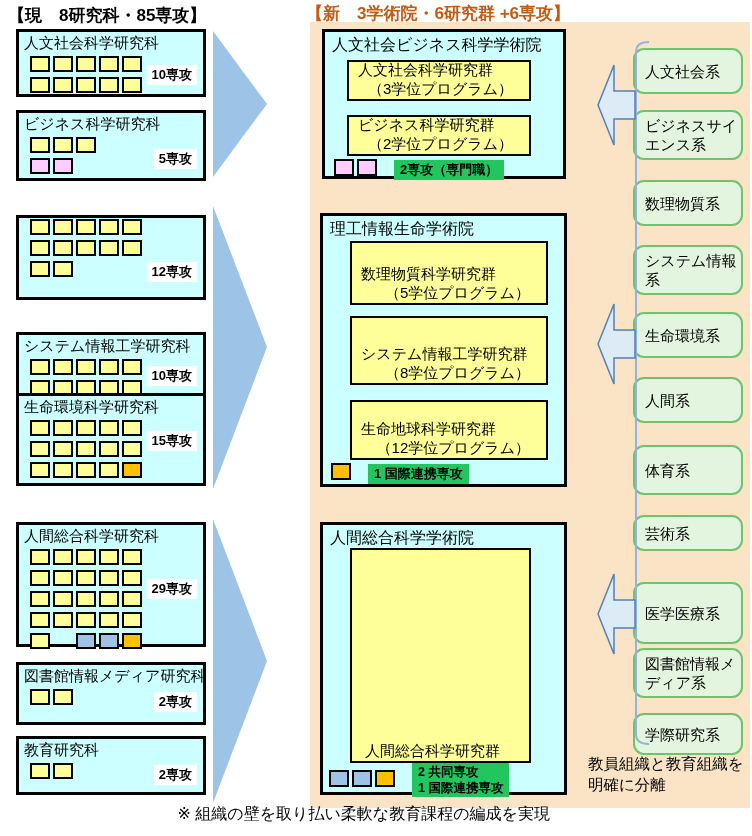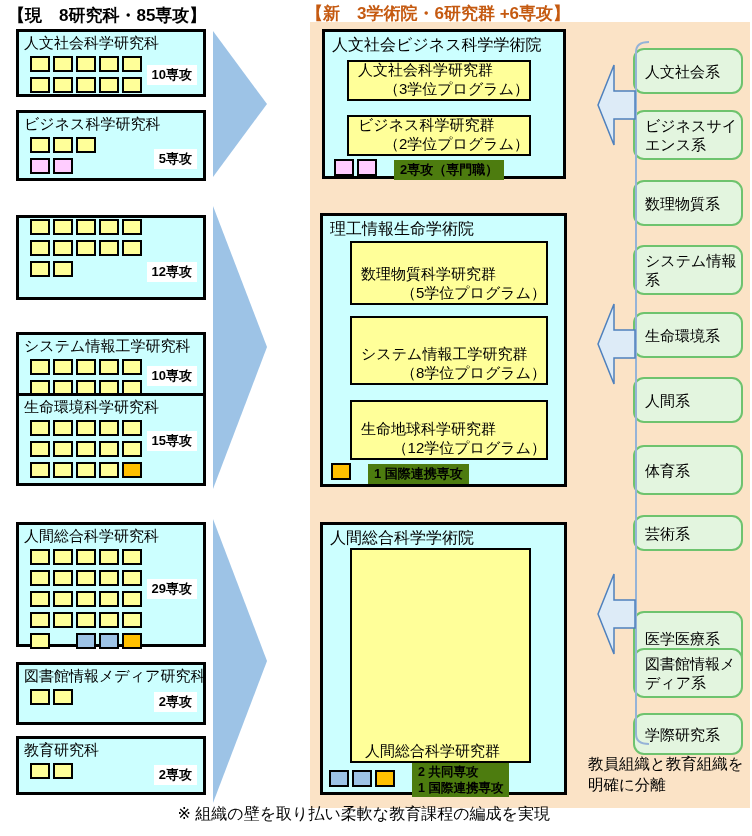--- a/index.html
+++ b/index.html
@@ -26,24 +26,24 @@
   .sq{display:inline-block;width:20px;height:16px;border:2px solid #000;margin-right:3px;vertical-align:top}
   .sq-y{background:var(--yellow)} .sq-p{background:var(--pink)}
   .sq-o{background:var(--orange-square)} .sq-b{background:var(--blue-square)}
   .sq-spacer{border-color:transparent;background:transparent}
   .count-label{position:absolute;right:6px;background:#fff;color:#000;font-size:13px;font-weight:bold;padding:1px 5px;white-space:nowrap}
 
   .inst{position:absolute;background:var(--cyan-box);border:3px solid #000}
   .inst-title{font-size:16px;color:#000;padding:3px 0 0 7px;white-space:nowrap}
   .prog{position:absolute;background:var(--yellow);border:2px solid #000;display:flex;flex-direction:column;justify-content:flex-end}
   .prog-name{font-size:15px;padding-left:9px;white-space:nowrap}
-  .prog-sub{font-size:15px;text-align:right;white-space:nowrap}
+  .prog-sub{font-size:15px;text-align:right;padding-right:16px;white-space:nowrap}
   .legend{position:absolute;display:flex;align-items:center}
   .legend .sq{width:20px;height:17px}
-  .legend-label{background:#4d7c0f;font-size:13px;font-weight:bold;padding:1px 6px;margin-left:14px;white-space:nowrap}
+  .legend-label{background:#22c55e;font-size:13px;font-weight:bold;padding:1px 6px;margin-left:14px;white-space:nowrap}
   .legend-label.two-line{font-size:12.5px;line-height:16px;font-weight:bold}
 
   .green-box{position:absolute;left:633px;width:110px;background:var(--green-fill);border:2px solid var(--green-border);border-radius:11px;display:flex;align-items:center;padding-left:10px;font-size:15px;color:#000;line-height:19px}
 
   .note{position:absolute;color:#000}
   .note-faculty{left:588px;top:753px;width:162px;font-size:15.5px;line-height:21px}
   .note-bottom{left:70px;top:804px;width:480px;text-align:right;font-size:16px;white-space:nowrap}
 
   svg.overlay{position:absolute;left:0;top:0;pointer-events:none}
   .tri{fill:var(--triangle)}
@@ -188,21 +188,21 @@
   </div>
 
   <div class="green-box" style="top:48px;height:46px">人文社会系</div>
   <div class="green-box" style="top:110px;height:50px">ビジネスサイエンス系</div>
   <div class="green-box" style="top:180px;height:46px">数理物質系</div>
   <div class="green-box" style="top:245px;height:50px">システム情報系</div>
   <div class="green-box" style="top:312px;height:46px">生命環境系</div>
   <div class="green-box" style="top:377px;height:46px">人間系</div>
   <div class="green-box" style="top:445px;height:50px">体育系</div>
   <div class="green-box" style="top:515px;height:36px">芸術系</div>
-  <div class="green-box" style="top:611px;height:55px">医学医療系</div>
+  <div class="green-box" style="top:582px;height:62px">医学医療系</div>
   <div class="green-box" style="top:648px;height:50px">図書館情報メディア系</div>
   <div class="green-box" style="top:713px;height:42px">学際研究系</div>
 
   <div class="note note-faculty">教員組織と教育組織を明確に分離</div>
   <div class="note note-bottom">※ 組織の壁を取り払い柔軟な教育課程の編成を実現</div>
 
   <svg class="overlay" width="752" height="836" viewBox="0 0 752 836">
     <polygon class="tri" points="213,31 267,104 213,177"></polygon>
     <polygon class="tri" points="213,206 267,347 213,489"></polygon>
     <polygon class="tri" points="213,519 267,661 213,803"></polygon>

